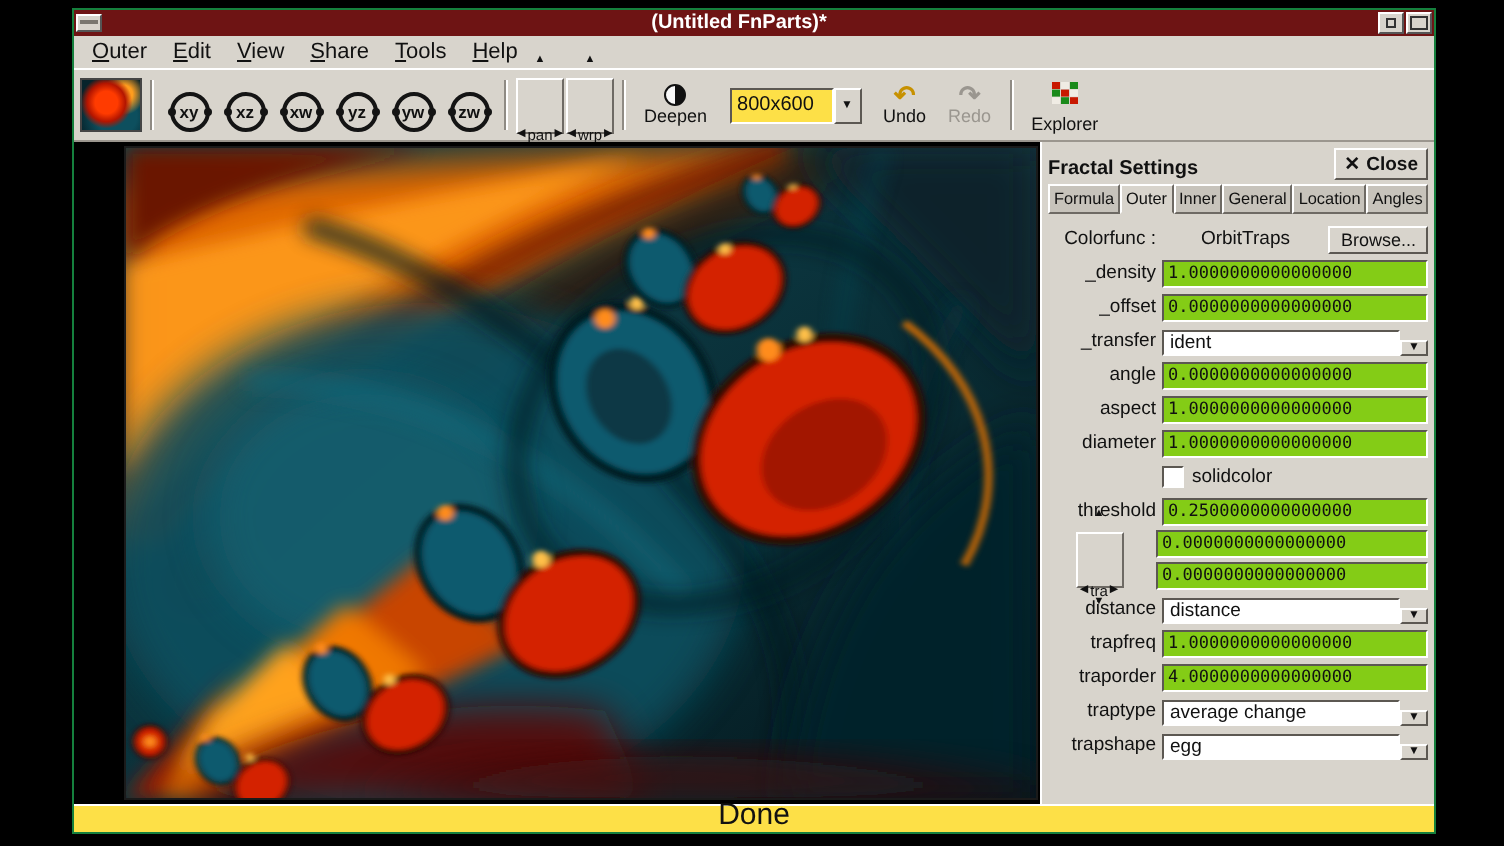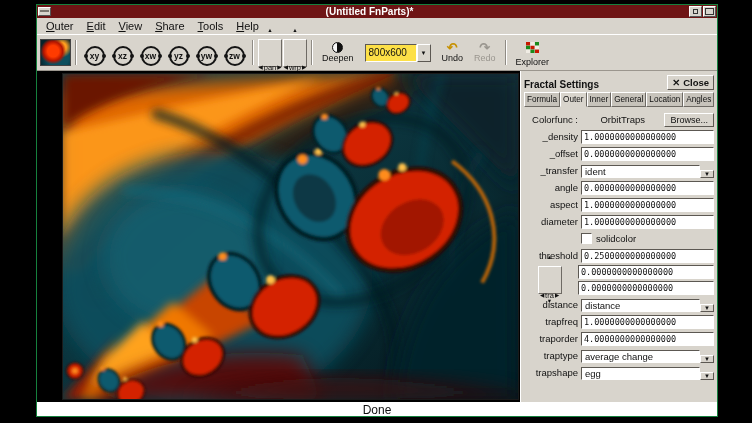--- a/index.html
+++ b/index.html
@@ -82,39 +82,39 @@
              padding:1px 4px;background:#d8d4cc;border:1px solid;border-color:#fff #5c5852 #5c5852 #fff;}
   .tabs{display:flex;margin-top:2px;}
   .tab{font-size:8.2px;padding:2px 2px;border:1px solid;border-color:#fff #6e6a64 #6e6a64 #fff;
        background:#c7c3bb;white-space:nowrap;}
   .tab.active{background:#d8d4cc;border-bottom-color:#d8d4cc;}
   .form{margin-top:5px;display:flex;flex-direction:column;gap:2px;}
   .row{display:flex;align-items:center;min-height:15px;}
   .row-label{width:54px;text-align:right;padding-right:3px;flex:0 0 auto;font-size:9.5px;}
   .row-field{flex:1;display:flex;align-items:center;min-width:0;}
   input.field{width:100%;height:14px;box-sizing:border-box;border:1px solid;
-              border-color:#5c5852 #fff #fff #5c5852;background:#ffffff;
+              border-color:#5c5852 #fff #fff #5c5852;background:#84cc16;
               font-family:"DejaVu Sans Mono",monospace;font-size:8.5px;padding:0 2px;color:#111;}
   .combo{flex:1;display:flex;height:15px;min-width:0;align-items:flex-end;}
   .combo-text{flex:1;background:#fff;border:1px solid;border-color:#5c5852 #fff #fff #5c5852;
               font-size:9.5px;display:flex;align-items:center;padding-left:3px;box-sizing:border-box;
               white-space:nowrap;overflow:hidden;}
   .combo-btn{width:14px;background:#d8d4cc;border:1px solid;border-color:#fff #5c5852 #5c5852 #fff;
              display:flex;align-items:center;justify-content:center;font-size:6px;box-sizing:border-box;}
   .checkbox{width:9px;height:9px;background:#fff;border:1px solid;
             border-color:#5c5852 #fff #fff #5c5852;margin-right:4px;flex:0 0 auto;}
   .cf-value{flex:1;text-align:center;font-size:9.5px;}
   .browse-btn{font-size:9px;padding:1px 5px;background:#d8d4cc;border:1px solid;
               border-color:#fff #5c5852 #5c5852 #fff;white-space:nowrap;}
   .row-widget{width:54px;display:flex;justify-content:center;flex:0 0 auto;padding-right:3px;box-sizing:border-box;}
   .stack2{flex:1;display:flex;flex-direction:column;gap:2px;min-width:0;}
 
   
   .statusbar{height:13px;flex:0 0 auto;border-top:1px solid #fff;display:flex;
-             align-items:flex-start;justify-content:center;font-size:12px;background:#ffffff;}
+             align-items:flex-end;justify-content:center;font-size:15px;background:#fde047;}
 </style>
 </head>
 <body>
 
 <div class="window">
 
   <div class="titlebar">
     <span class="tb-icon"></span>
     <span class="tb-title">(Untitled FnParts)*</span>
     <span class="tb-btn">

